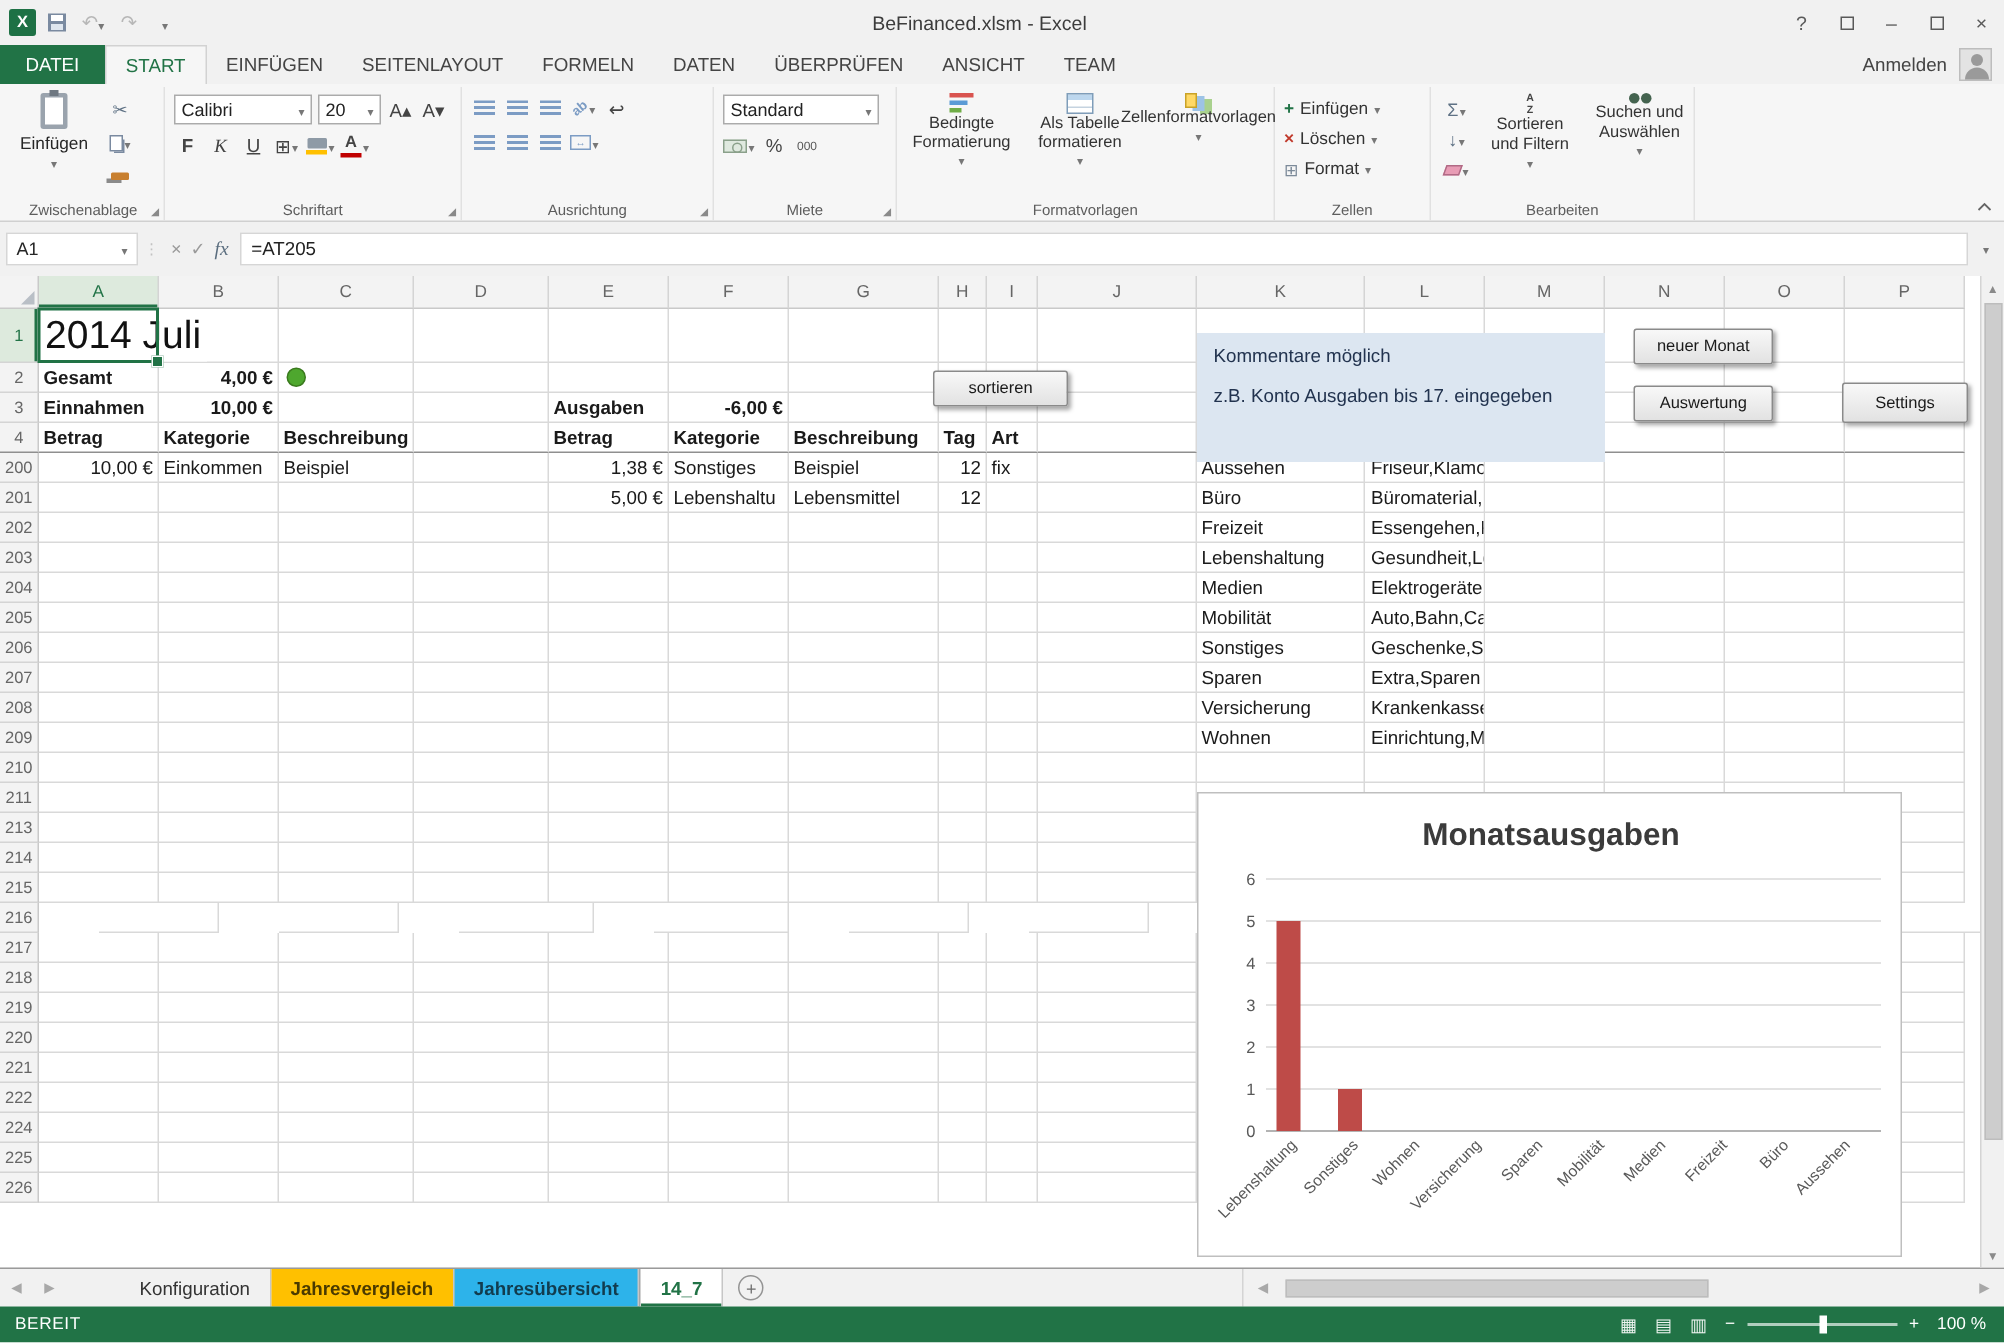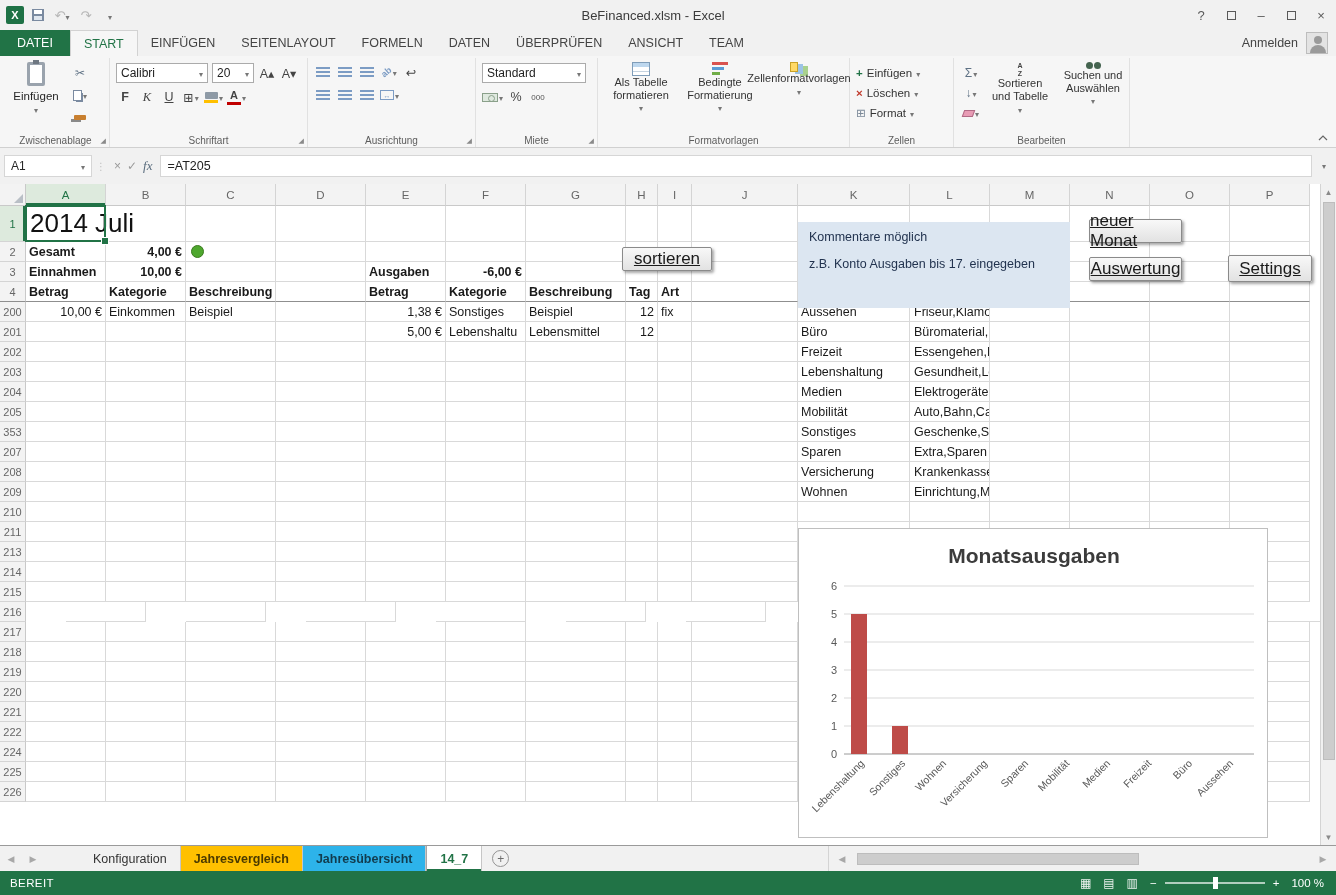--- a/index.html
+++ b/index.html
@@ -101,21 +101,21 @@
   .bigcell { overflow:visible; }
   .bigcell .ovf { font-size:26px; color:#111; }
   .selcell { overflow:visible; }
   .selcell::after { content:""; position:absolute; left:-1px; top:-1px; right:-1px; bottom:-1px; border:2px solid #217346; z-index:4; pointer-events:none; }
   .selcell::before { content:""; position:absolute; right:-4px; bottom:-4px; width:6px; height:6px; background:#217346; border:1px solid #fff; z-index:5; }
   .dot { width:13px; height:13px; border-radius:50%; background:#4ea72e; border:1px solid #3a7a1e; margin-left:2px; flex:none; }
 
   
   .comment-box { position:absolute; left:798px; top:38px; width:272px; height:86px; background:#dce6f1; padding:8px 11px; font-size:12.5px; color:#22334f; z-index:5; line-height:1.2; }
   .comment-box .l1 { margin-bottom:12px; }
-  .xlbtn { position:absolute; z-index:6; display:flex; align-items:center; justify-content:center; font-size:17px; color:#1a1a1a; background:linear-gradient(#f8f8f8,#e2e2e2); border:1px solid #8a8a8a; box-shadow:2px 2px 3px rgba(0,0,0,.35); border-radius:2px;text-decoration:underline; }
+  .xlbtn { position:absolute; z-index:6; display:flex; align-items:center; justify-content:center; font-size:11px; color:#1a1a1a; background:linear-gradient(#f8f8f8,#e2e2e2); border:1px solid #8a8a8a; box-shadow:2px 2px 3px rgba(0,0,0,.35); border-radius:2px; }
   #btn-sortieren { left:622px; top:63px; width:90px; height:24px; }
   #btn-neuer-monat { left:1089px; top:35px; width:93px; height:24px; }
   #btn-auswertung { left:1089px; top:73px; width:93px; height:24px; }
   #btn-settings { left:1228px; top:71px; width:84px; height:27px; }
   .chart-box { position:absolute; left:798px; top:344px; width:470px; height:310px; background:#fff; border:1px solid #bfbfbf; z-index:5; }
   .chart-box svg { font-family:"Liberation Sans","DejaVu Sans",sans-serif; }
 
   
   .vscroll { position:absolute; right:0; top:0; width:16px; height:100%; background:#f1f1f1; border-left:1px solid #d4d4d4; display:flex; flex-direction:column; align-items:center; z-index:7; }
   .sarrow { color:#8a8a8a; font-size:8px; height:16px; display:flex; align-items:center; justify-content:center; width:100%; }
@@ -318,27 +318,27 @@
         <span class="fmtbtn tinytxt">000</span>
       </div>
     </div>
     <div class="g-label">Miete</div>
     <span class="launcher">◢</span>
   </div>
 
   <div class="rgroup" style="width:252px">
     <div class="g-body">
       <div class="stackbtn">
+        <span class="ic-cf"></span>
+        <span>Bedingte Formatierung</span>
+          <span class="caret"></span>
+      </div>
+      <div class="stackbtn">
         <span class="ic-tablefmt"></span>
         <span>Als Tabelle formatieren</span>
-          <span class="caret"></span>
-      </div>
-      <div class="stackbtn">
-        <span class="ic-cf"></span>
-        <span>Bedingte Formatierung</span>
           <span class="caret"></span>
       </div>
       <div class="stackbtn">
         <span class="ic-styles"></span>
         <span>Zellenformatvorlagen</span>
           <span class="caret"></span>
       </div>
     </div>
     <div class="g-label">Formatvorlagen</div>
   </div>
@@ -378,21 +378,21 @@
         <span class="minibtn">
             <span class="ic-eraser"></span>
             <span class="caret"></span>
           </span>
       </div>
       <div class="stackbtn" style="width:66px">
         <span class="ic-sortaz">
             <span>A</span>
             <span>Z</span>
           </span>
-        <span>Sortieren und Tabelle</span>
+        <span>Sortieren und Filtern</span>
           <span class="caret"></span>
       </div>
       <div class="stackbtn" style="width:70px">
         <span class="ic-bino"></span>
         <span>Suchen und Auswählen</span>
           <span class="caret"></span>
       </div>
     </div>
     <div class="g-label">Bearbeiten</div>
   </div>
@@ -642,21 +642,21 @@
         <div class="cell" style="width: 112px;">Mobilität</div>
         <div class="cell" style="width: 80px;">
           <span class="ovf">Auto,Bahn,Carsharing</span>
         </div>
         <div class="cell" style="width: 80px;"></div>
         <div class="cell" style="width: 80px;"></div>
         <div class="cell" style="width: 80px;"></div>
         <div class="cell" style="width: 80px;"></div>
       </div>
       <div class="grow" style="height: 20px;">
-        <div class="rowhdr">353</div>
+        <div class="rowhdr">206</div>
         <div class="cell" style="width: 80px;"></div>
         <div class="cell" style="width: 80px;"></div>
         <div class="cell" style="width: 90px;"></div>
         <div class="cell" style="width: 90px;"></div>
         <div class="cell" style="width: 80px;"></div>
         <div class="cell" style="width: 80px;"></div>
         <div class="cell" style="width: 100px;"></div>
         <div class="cell" style="width: 32px;"></div>
         <div class="cell" style="width: 34px;"></div>
         <div class="cell" style="width: 106px;"></div>

